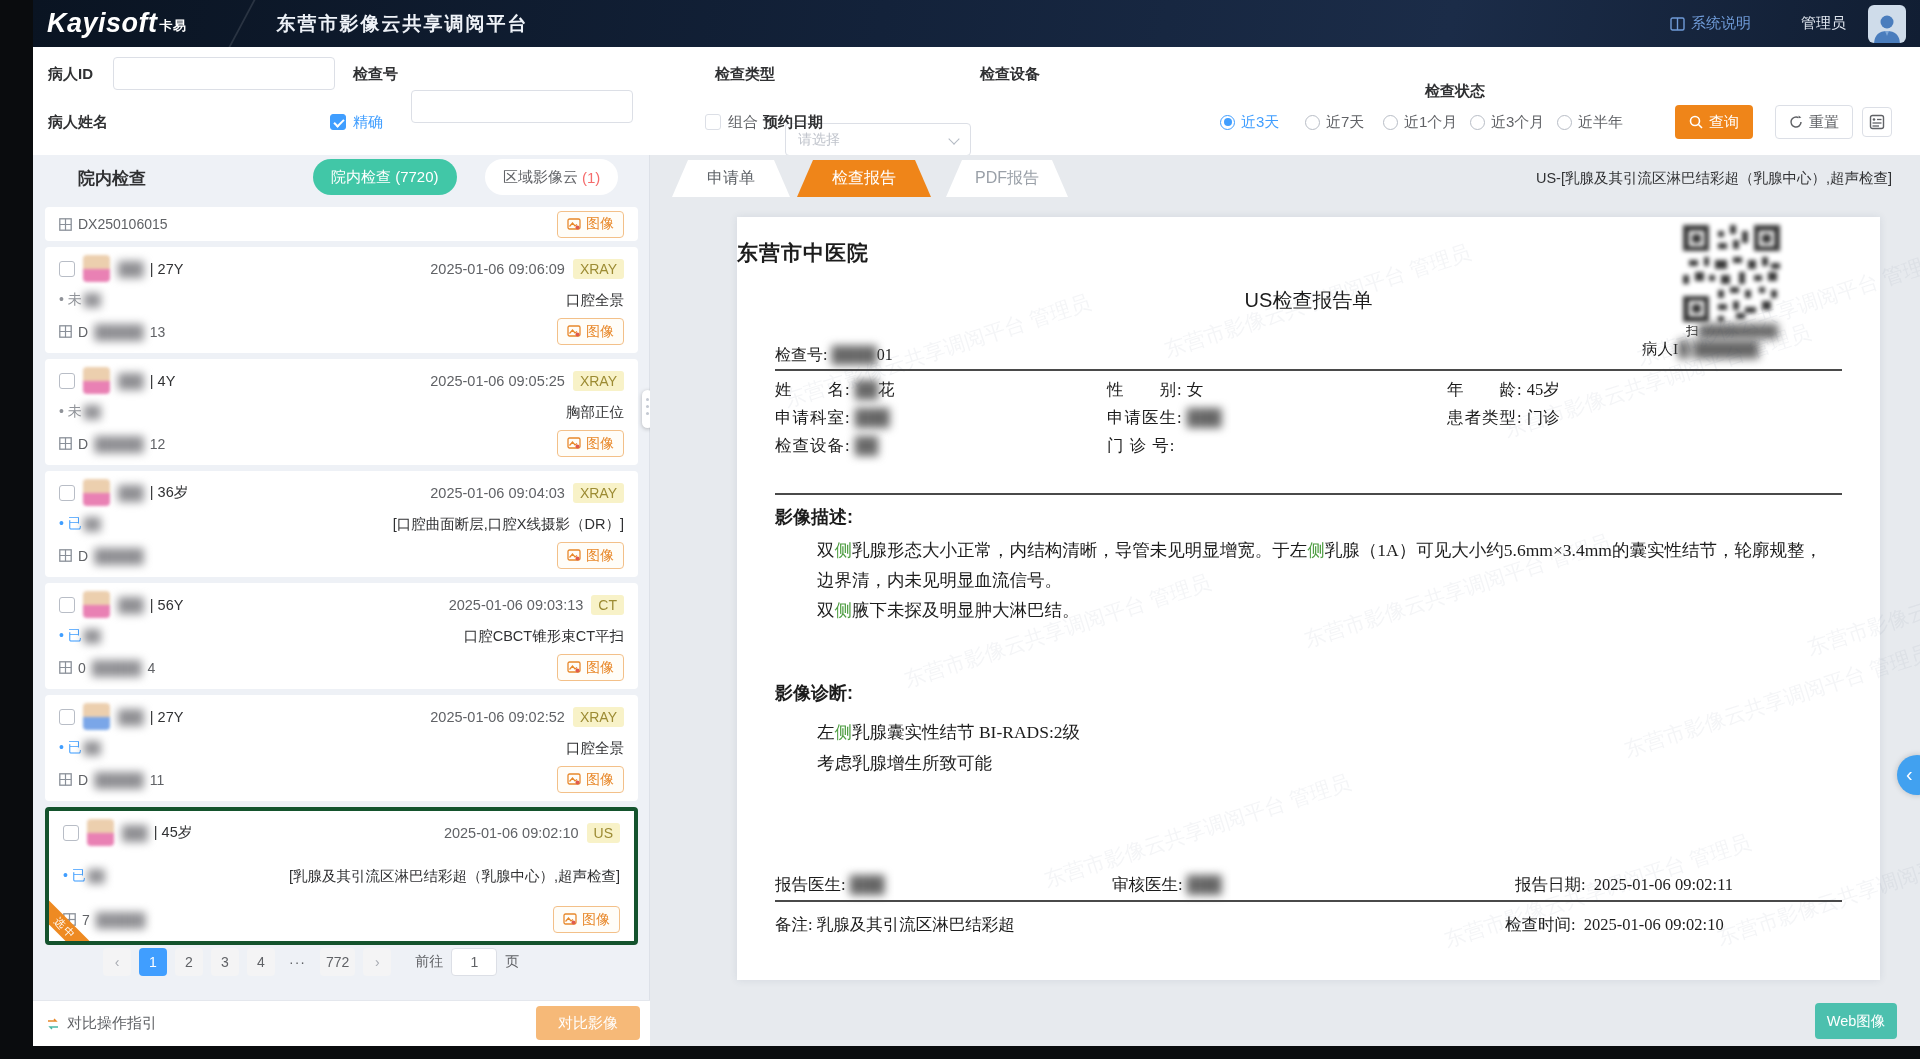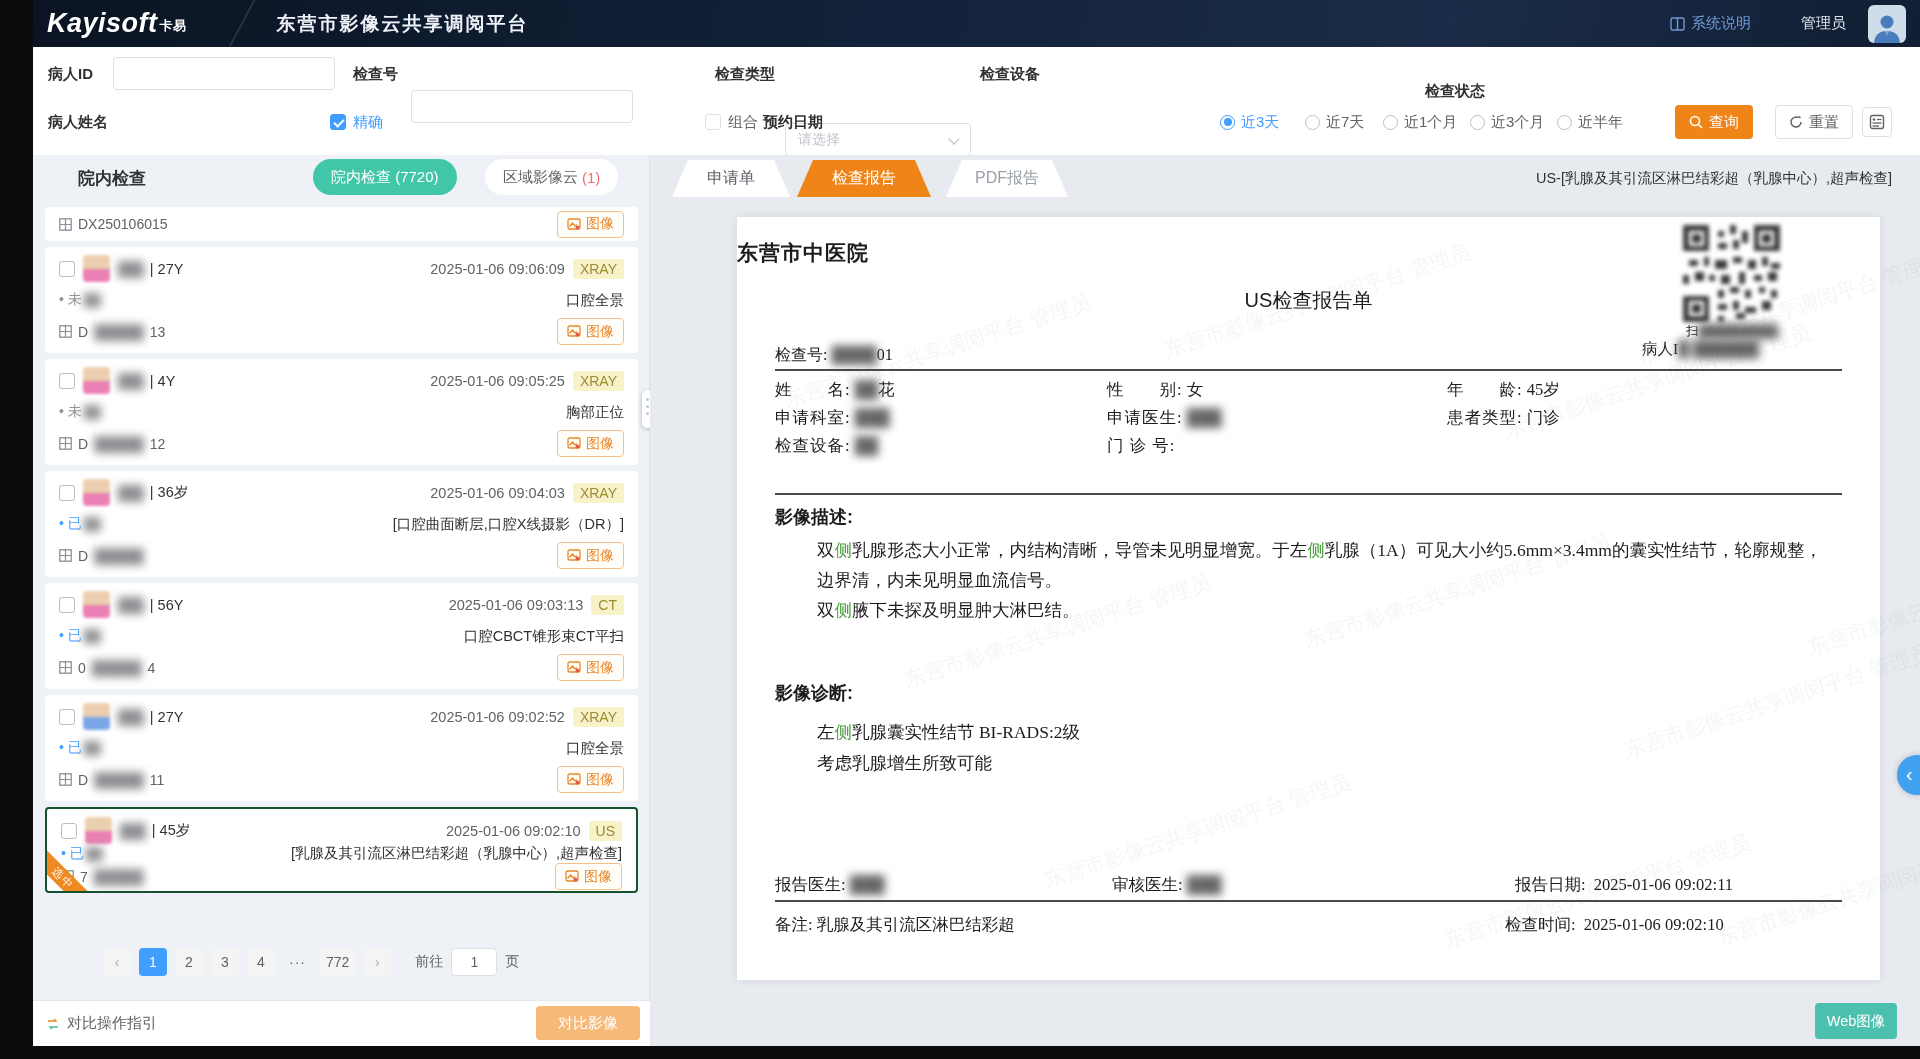--- a/index.html
+++ b/index.html
@@ -51,21 +51,21 @@
   .lp-head{position:absolute;left:0;top:0;width:100%;height:48px;}
   .lp-title{position:absolute;left:37px;top:12px;font-size:17px;font-weight:bold;color:var(--tx);padding-left:8px;}
   .pill{position:absolute;height:36px;border-radius:18px;display:flex;align-items:center;padding:0 18px;font-size:15px;cursor:pointer;white-space:nowrap;}
   .pill.teal{left:280px;top:4px;background:var(--teal);color:#fff;}
   .pill.white{left:452px;top:4px;background:#fff;color:var(--tx2);}
   .pill.white .cnt{color:#f56c6c;margin-left:4px;}
 
   .exam-list{position:absolute;left:12px;top:52px;width:593px;}
   .exam-card{position:relative;background:#fff;border-radius:4px;margin-bottom:6px;padding:8px 14px;height:106px;display:flex;flex-direction:column;justify-content:space-between;overflow:hidden;cursor:pointer;}
   .exam-card.partial{height:34px;padding:3px 14px;justify-content:center;}
-  .exam-card.selected{border:2px solid #14532d;height:86px;}
+  .exam-card.selected{border:4px solid #14532d;height:138px;}
   .crow{display:flex;align-items:center;gap:8px;font-size:14.5px;}
   .sp{flex:1;}
   .cb{width:16px;height:16px;border:1px solid #b8bdc6;border-radius:3px;background:#fff;flex:none;}
   .avatar-mini{width:27px;height:27px;border-radius:4px;flex:none;filter:blur(1.5px);}
   .avatar-mini.pink{background:linear-gradient(#eccfae 52%,#e981b4 52%);}
   .avatar-mini.blue{background:linear-gradient(#eccfae 52%,#7aa6e8 52%);}
   .redact{filter:blur(4px);color:#8f8f93;user-select:none;}
   .nm{font-size:14px;letter-spacing:-2px;}
   .age{color:var(--tx);}
   .dt{color:var(--tx2);font-size:14.5px;}

